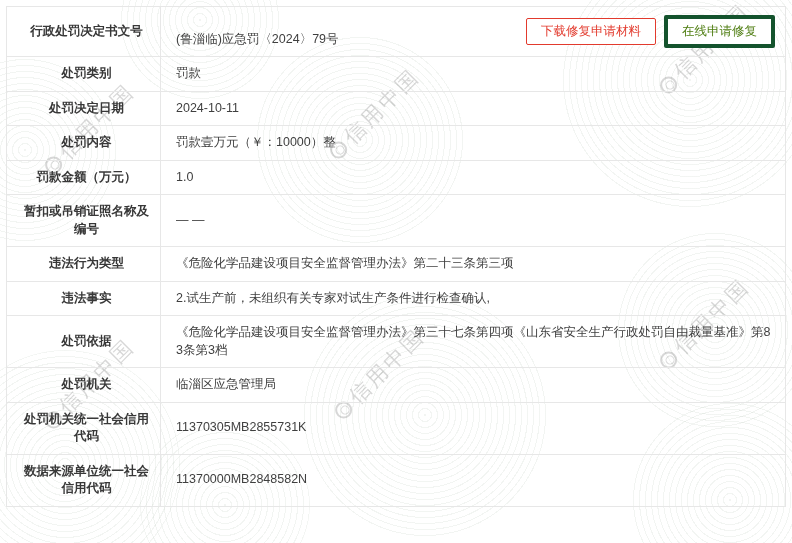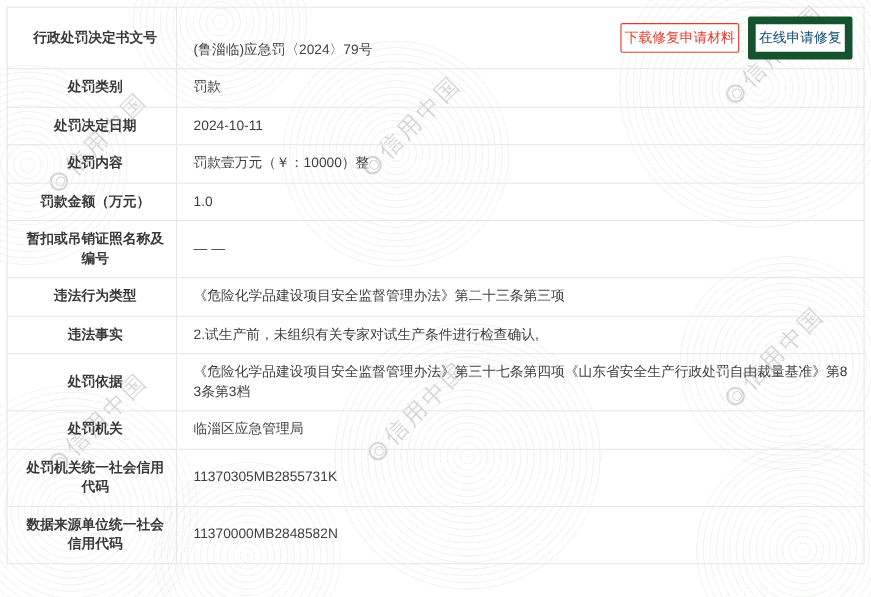--- a/index.html
+++ b/index.html
@@ -99,35 +99,35 @@
 
   .first-row-flex {
     display: flex;
     align-items: flex-end;
     justify-content: space-between;
   }
   .btn-group { display: flex; align-items: center; }
   .btn {
     font-family: inherit;
     font-size: 12.5px;
-    padding: 5px 3px;
+    padding: 5px 14px;
     background: #ffffff;
     border-radius: 2px;
     cursor: pointer;
     white-space: nowrap;
     line-height: 1.2;
   }
   .btn-download {
     border: 1px solid #e23a2d;
     color: #e23a2d;
     margin-right: 8px;
   }
   .btn-online {
-    border: 7px solid #14532d;
-    color: #0c4a6e;
+    border: 4px solid #14532d;
+    color: #4d7c0f;
   }
 </style>
 </head>
 <body>
 
 <div class="watermark-layer">
   <div class="rosette r1"></div>
   <div class="rosette r2"></div>
   <div class="rosette r3"></div>
   <div class="rosette r4"></div>

